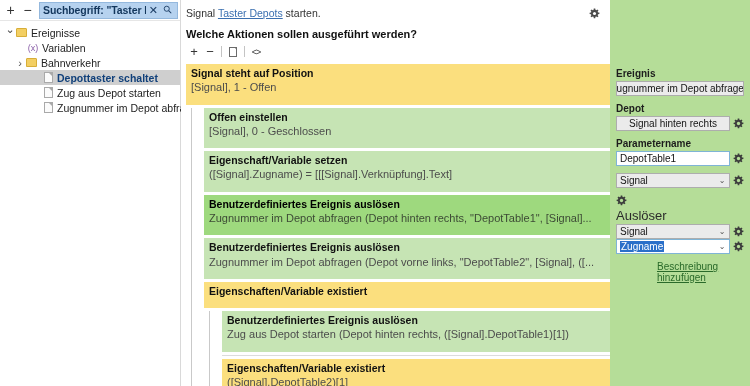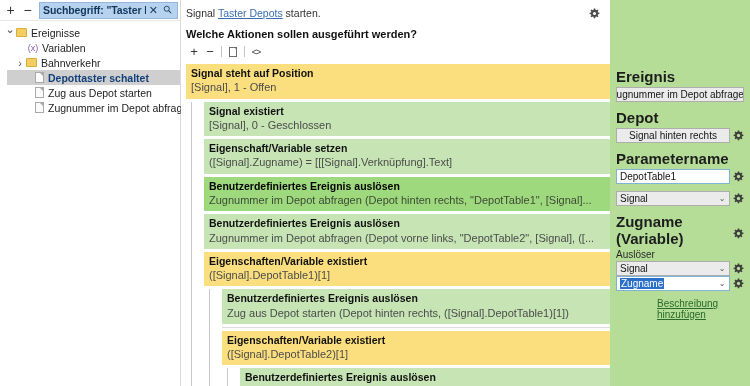--- a/index.html
+++ b/index.html
@@ -104,21 +104,21 @@
     border-left: 3px solid transparent;
     border-top: 3px solid #a9a9a9;
   }
   .ico-var {
     width: 14px; flex: 0 0 14px;
     font-size: 9px; color: #8a5ea8;
     text-align: center;
     margin-right: 2px;
   }
   .indent-1 { padding-left: 14px; }
-  .indent-2 { padding-left: 28px; margin-left: 7px; }
+  .indent-2 { padding-left: 44px; }
 
   
   #center-panel {
     flex: 1 1 auto;
     height: 386px;
     background: #ffffff;
     position: relative;
     padding: 7px 0 0 5px;
     overflow: hidden;
   }
@@ -163,21 +163,21 @@
 
   #gear-top {
     position: absolute; right: 10px; top: 8px;
     width: 11px; height: 11px;
   }
 
   
   #actions { position: relative; }
   .act {
     position: relative;
-    padding: 3px 5px 4px 5px;
+    padding: 3px 5px 10px 5px;
     margin-bottom: 3px;
     line-height: 1.28;
     overflow: hidden;
   }
   .act .t1 {
     font-size: 10.5px; font-weight: bold; color: #111;
     white-space: nowrap; overflow: hidden; text-overflow: clip;
   }
   .act .t2 {
     font-size: 11px; color: #4c4c4c;
@@ -197,25 +197,25 @@
 
   
   #right-panel {
     width: 140px; flex: 0 0 140px; height: 386px;
     background: #b5dd98;
     padding: 68px 6px 0 6px;
     position: relative;
   }
   .grp { margin-bottom: 7px; }
   .grp-label {
-    font-size: 15px; font-weight: bold; color: #1d1d1d;
+    font-size: 10px; font-weight: bold; color: #1d1d1d;
     margin-bottom: 2px;
     display: flex; align-items: center; justify-content: space-between;
   }
-  .sub-label { font-size: 10px; color: #2b2b2b; margin: 2px 0 1px 0; }
+  .sub-label { font-size: 13px; color: #2b2b2b; margin: 2px 0 1px 0; }
   .ctl-row { display: flex; align-items: center; gap: 3px; }
   .btn-flat {
     flex: 1;
     height: 15px;
     background: #ebebeb;
     border: 1px solid #adadad;
     font-size: 10px; color: #141414;
     display: flex; align-items: center; justify-content: center;
     white-space: nowrap; overflow: hidden;
     padding: 0 2px;
@@ -346,42 +346,41 @@
     <div id="actions">
 
       <div class="act yellow">
         <div class="t1">Signal steht auf Position</div>
         <div class="t2">[Signal], 1 - Offen</div>
       </div>
 
       <div class="lvl-inner">
 
         <div class="act green">
-          <div class="t1">Signal existiert</div>
+          <div class="t1">Offen einstellen</div>
           <div class="t2">[Signal], 0 - Geschlossen</div>
         </div>
 
         <div class="act green">
           <div class="t1">Eigenschaft/Variable setzen</div>
           <div class="t2">([Signal].Zugname) = [[[Signal].Verknüpfung].Text]</div>
         </div>
 
         <div class="act green sel">
           <div class="t1">Benutzerdefiniertes Ereignis auslösen</div>
           <div class="t2">Zugnummer im Depot abfragen (Depot hinten rechts, "DepotTable1", [Signal]...</div>
         </div>
 
         <div class="act green">
           <div class="t1">Benutzerdefiniertes Ereignis auslösen</div>
           <div class="t2">Zugnummer im Depot abfragen (Depot vorne links, "DepotTable2", [Signal], ([...</div>
         </div>
 
         <div class="act yellow">
           <div class="t1">Eigenschaften/Variable existiert</div>
-          <div class="t2">([Signal].DepotTable1)[1]</div>
         </div>
 
         <div class="lvl-inner">
 
           <div class="act green">
             <div class="t1">Benutzerdefiniertes Ereignis auslösen</div>
             <div class="t2">Zug aus Depot starten (Depot hinten rechts, ([Signal].DepotTable1)[1])</div>
           </div>
 
           <div class="hr-thin"></div>
@@ -452,21 +451,20 @@
           <svg width="11" height="11" viewBox="0 0 16 16">
             <path fill="#3c3c3c" d="M6.9 0.7h2.2l.3 2 1.2.5 1.6-1.2 1.6 1.6-1.2 1.6.5 1.2 2 .3v2.2l-2 .3-.5 1.2 1.2 1.6-1.6 1.6-1.6-1.2-1.2.5-.3 2H6.9l-.3-2-1.2-.5-1.6 1.2-1.6-1.6 1.2-1.6-.5-1.2-2-.3V6.9l2-.3.5-1.2L2.2 3.8l1.6-1.6 1.6 1.2 1.2-.5z"></path>
             <circle cx="8" cy="8" r="2.4" fill="#b5dd98"></circle>
           </svg>
         </span>
       </div>
     </div>
 
     <div class="grp">
       <div class="grp-label">
-        <span>Zugname (Variable)</span>
         <span class="gear">
           <svg width="11" height="11" viewBox="0 0 16 16">
             <path fill="#3c3c3c" d="M6.9 0.7h2.2l.3 2 1.2.5 1.6-1.2 1.6 1.6-1.2 1.6.5 1.2 2 .3v2.2l-2 .3-.5 1.2 1.2 1.6-1.6 1.6-1.6-1.2-1.2.5-.3 2H6.9l-.3-2-1.2-.5-1.6 1.2-1.6-1.6 1.2-1.6-.5-1.2-2-.3V6.9l2-.3.5-1.2L2.2 3.8l1.6-1.6 1.6 1.2 1.2-.5z"></path>
             <circle cx="8" cy="8" r="2.4" fill="#b5dd98"></circle>
           </svg>
         </span>
       </div>
 
       <div class="sub-label">Auslöser</div>
       <div class="ctl-row">

